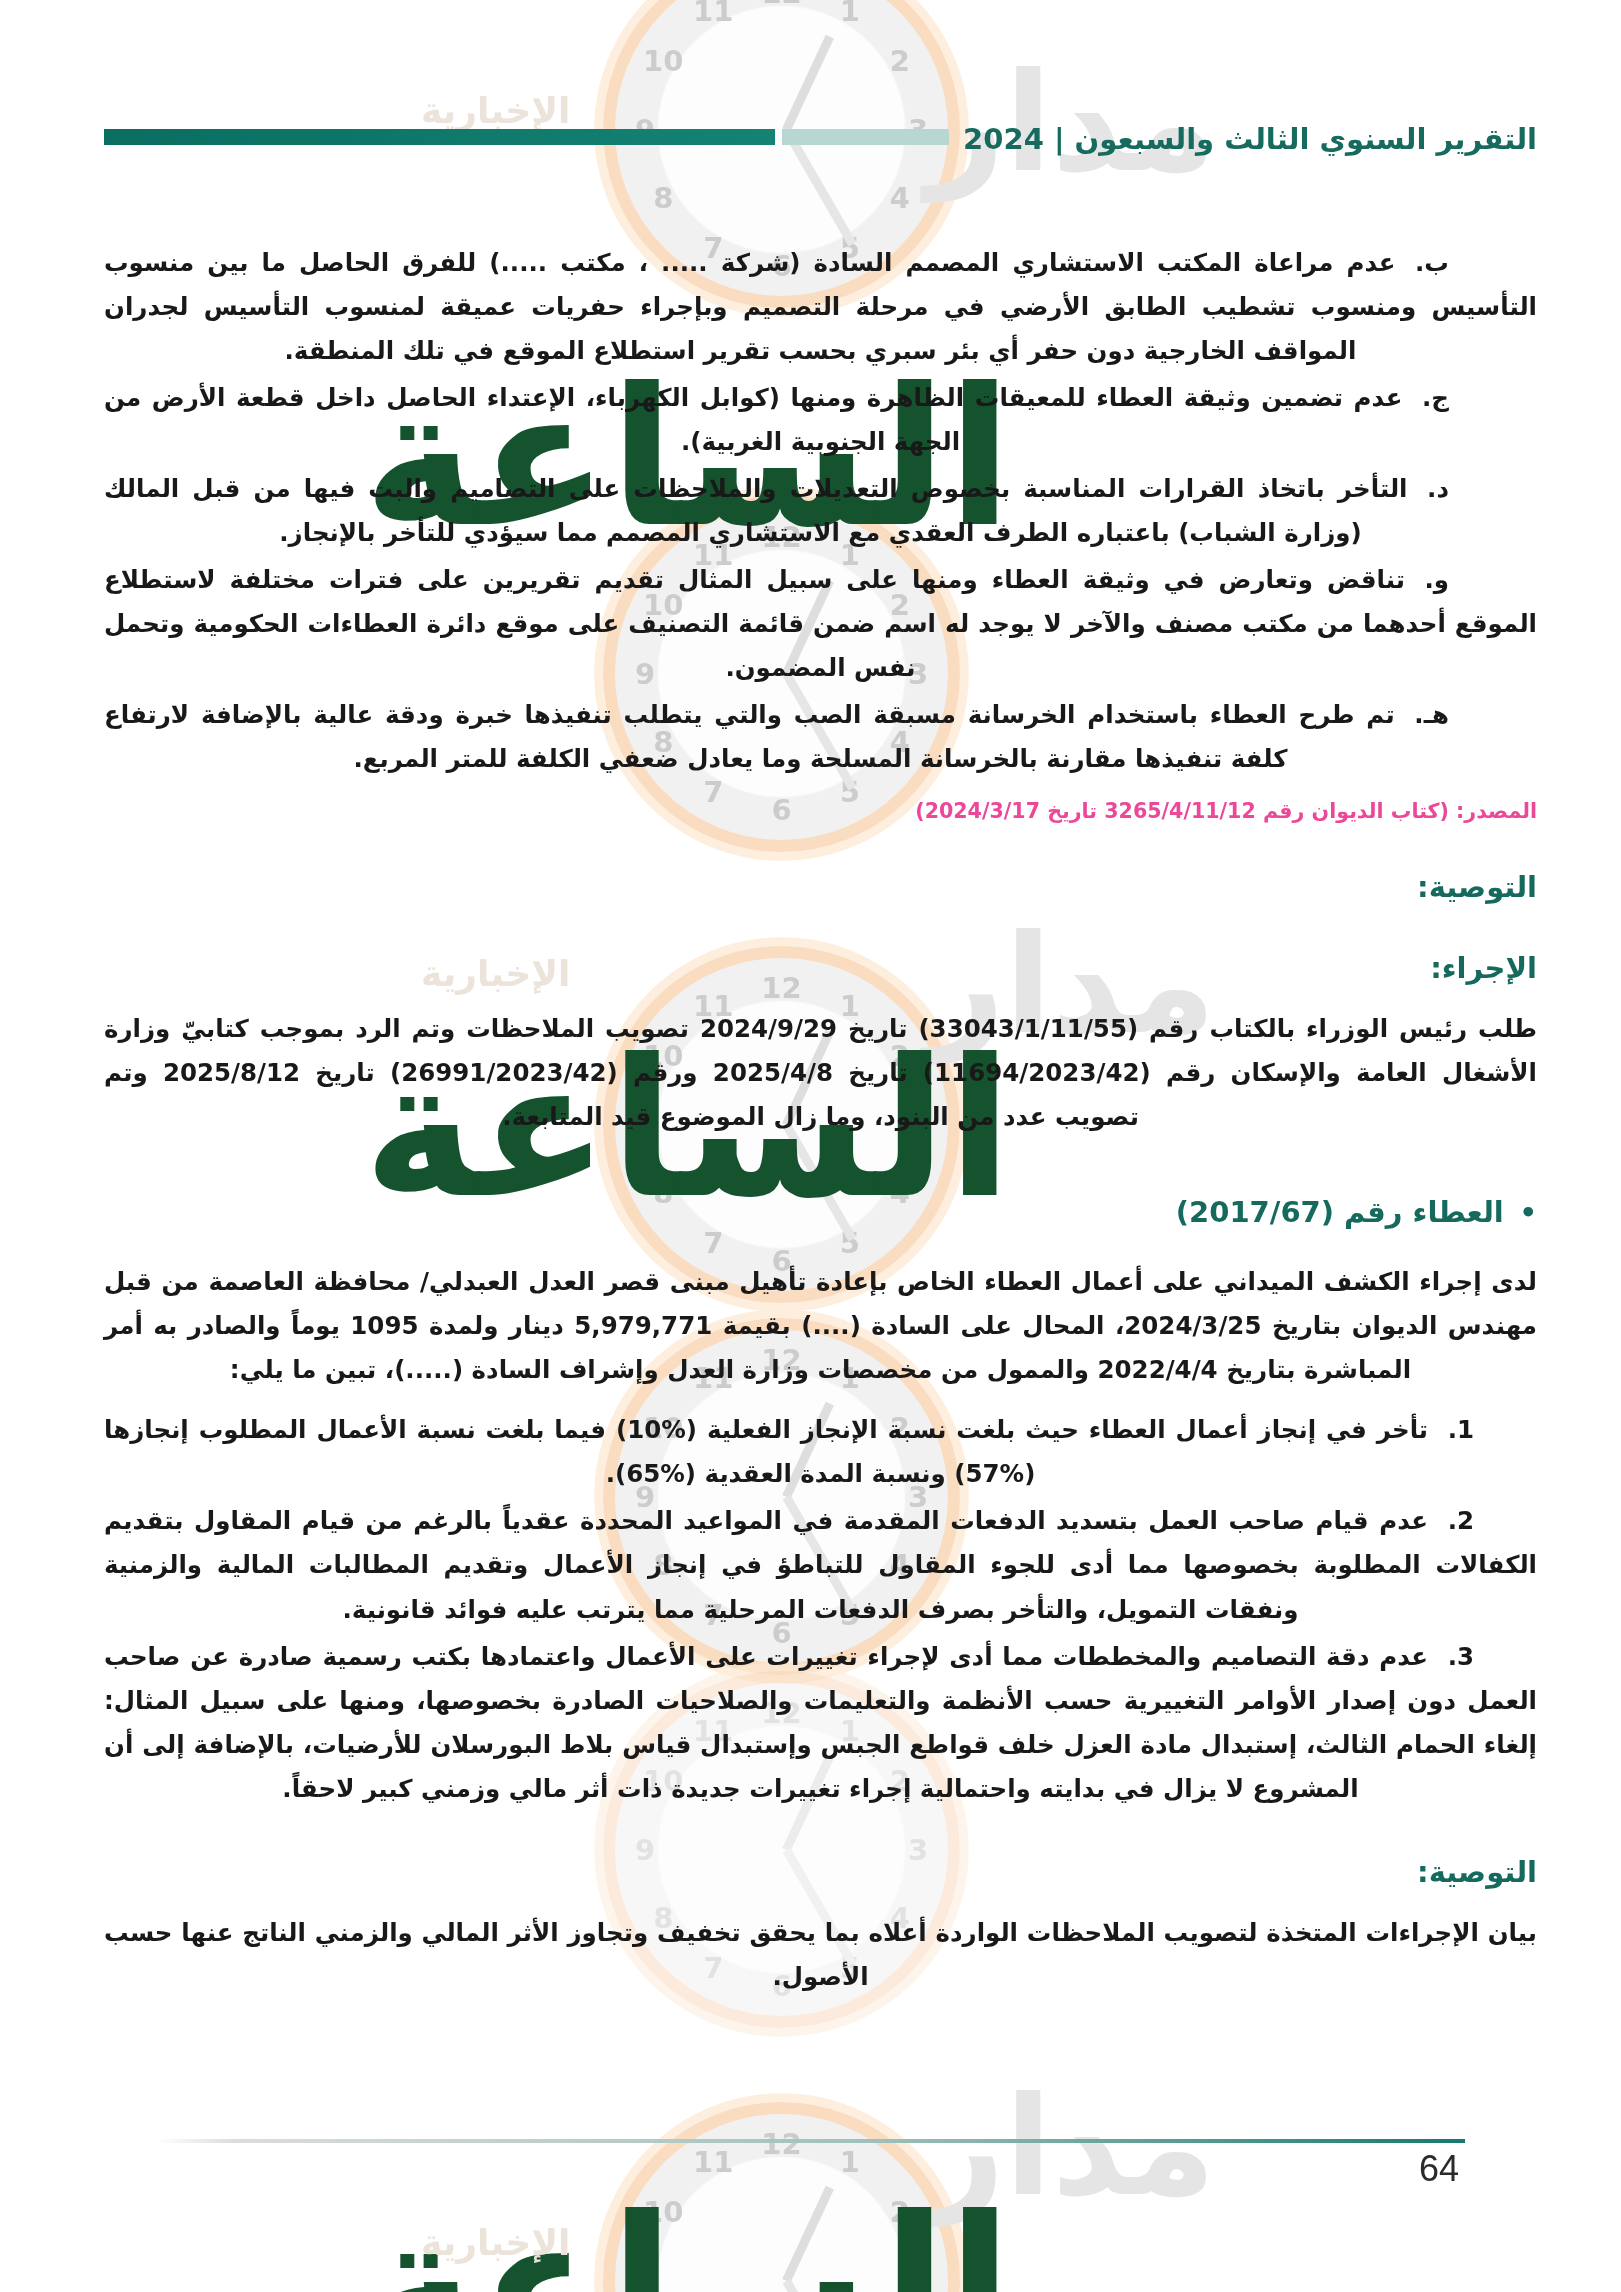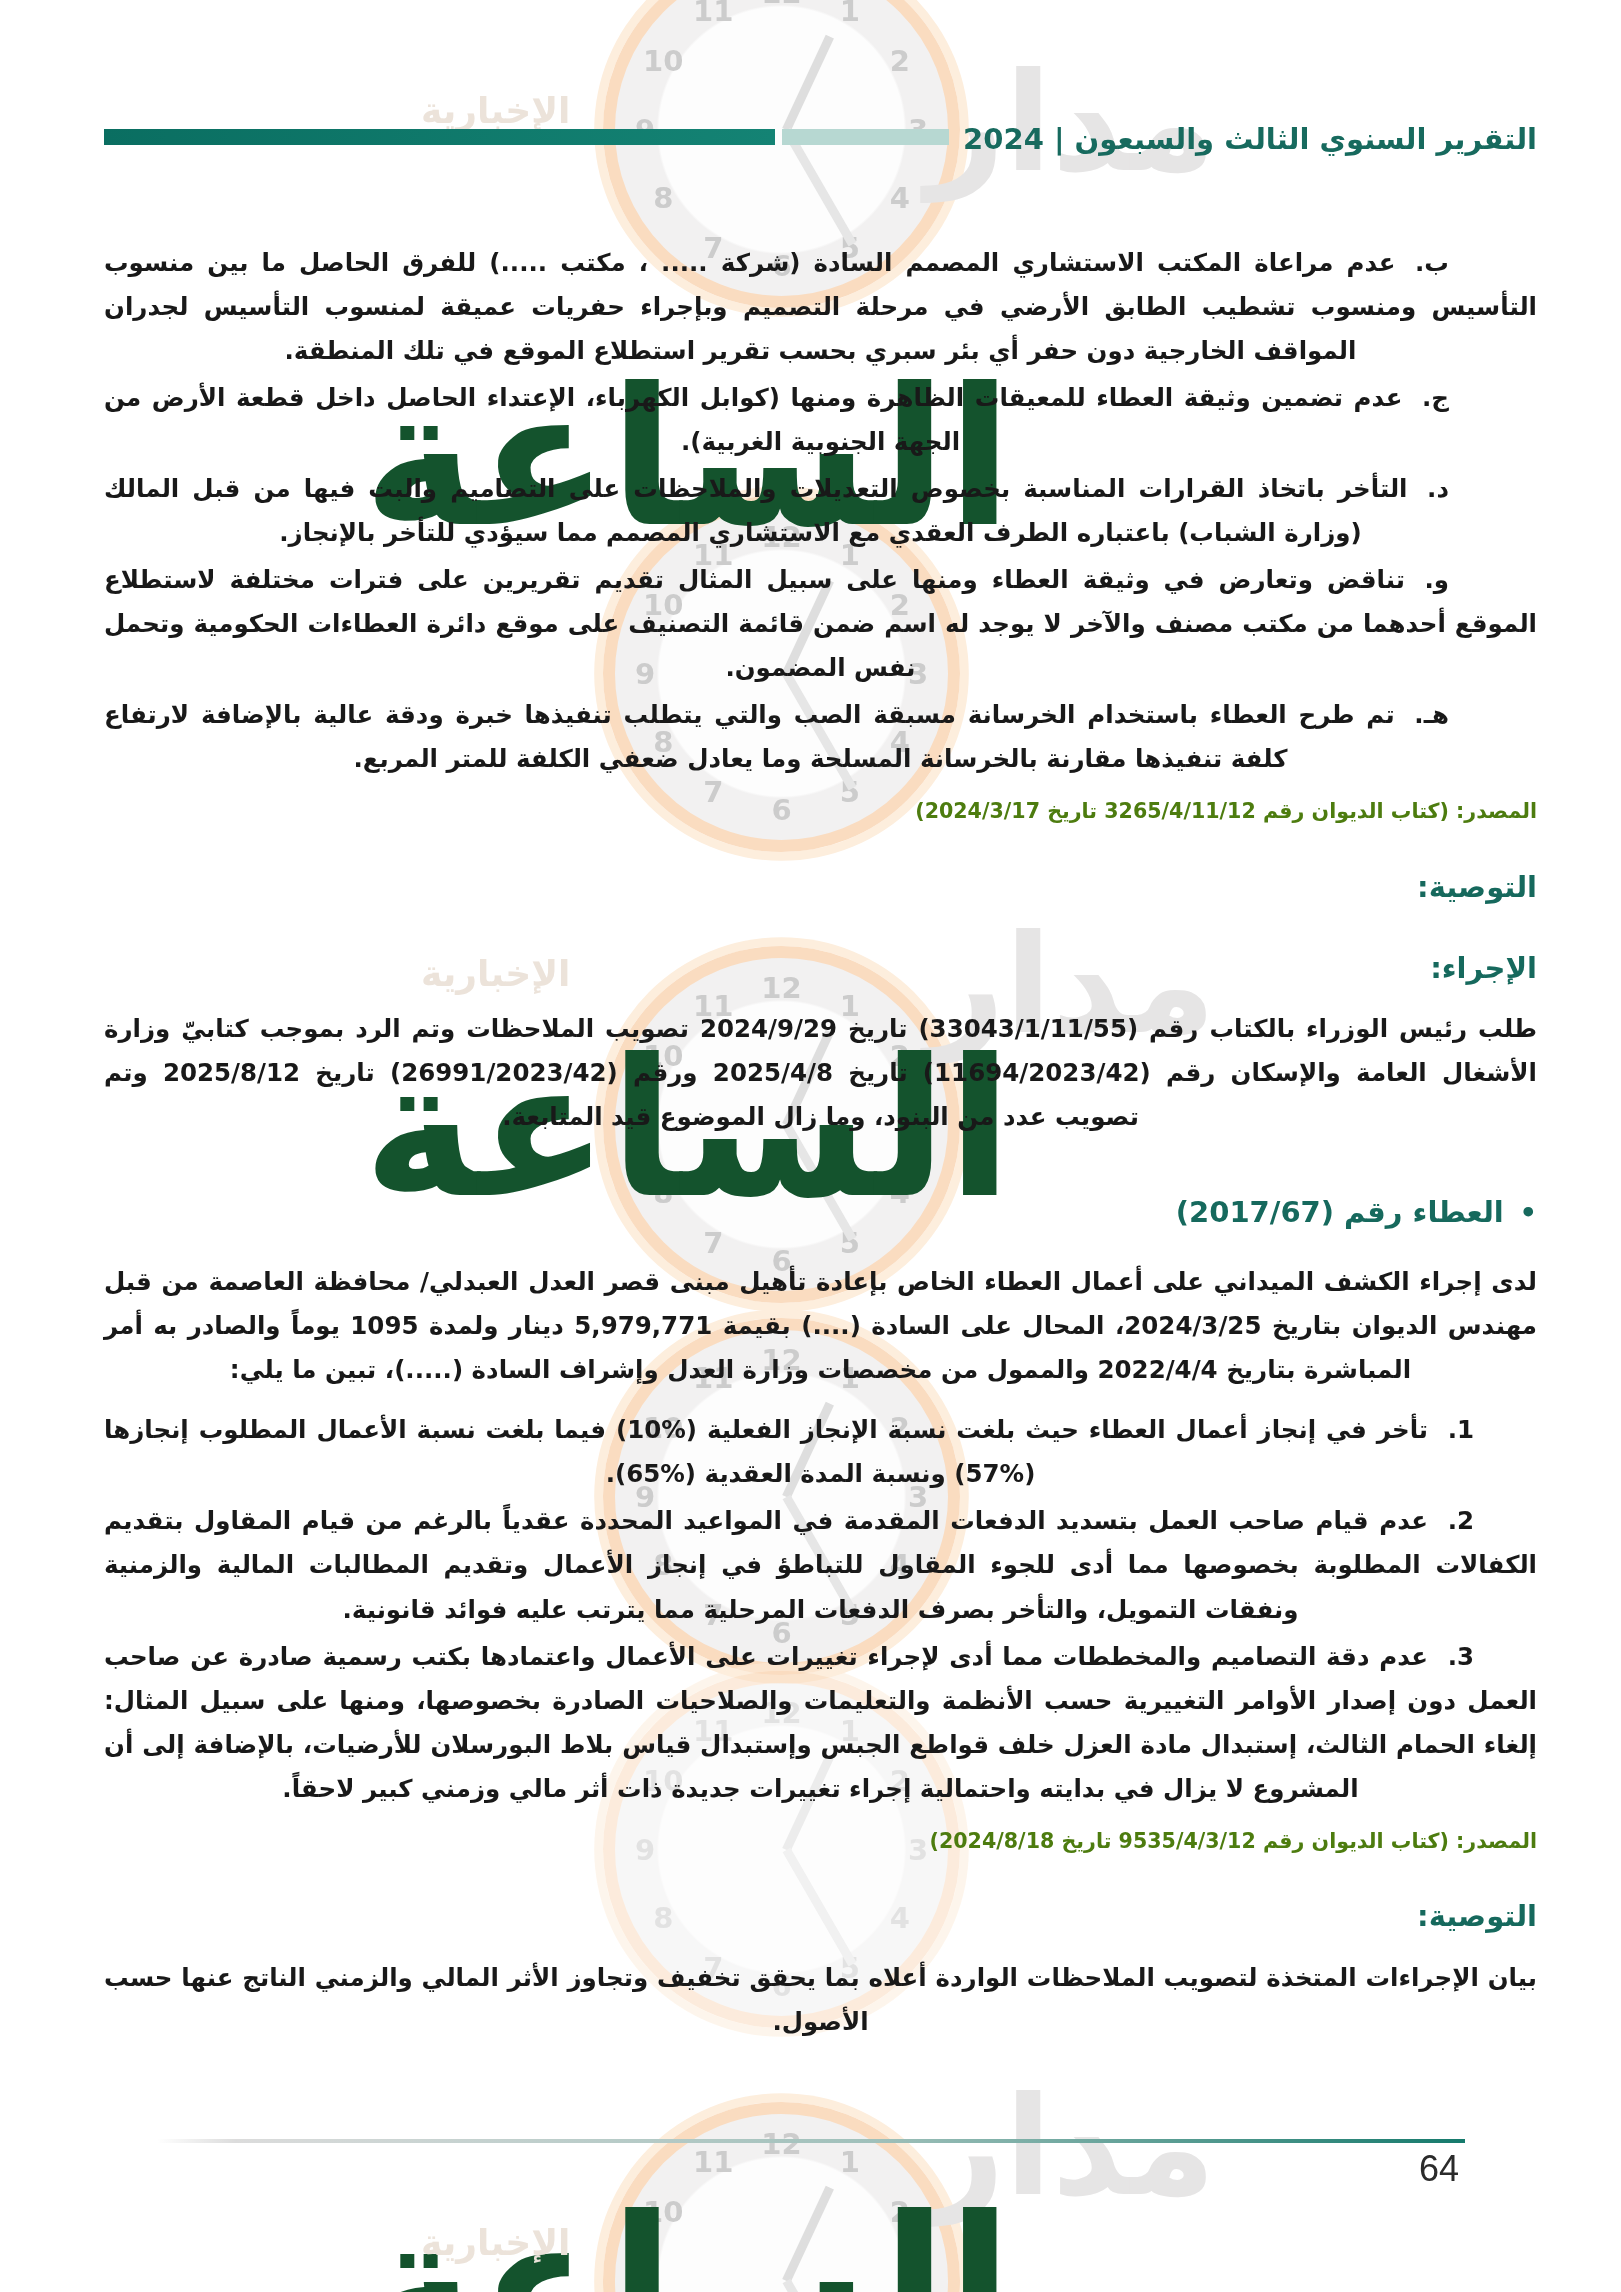--- a/index.html
+++ b/index.html
@@ -36,21 +36,21 @@
   .page-title{color:#176a5e;font-size:29px;font-weight:700;white-space:nowrap;margin-left:13.7px;line-height:1.2;}
   .bar-light{width:167px;height:16.7px;background:#b7d8d2;margin-left:7.8px;margin-bottom:4.9px;}
   .bar-dark{flex:1;height:16.7px;background:linear-gradient(90deg,#0a6e61,#148374);margin-bottom:4.9px;}
   
   .content{position:relative;z-index:1;padding:0 84px 0 104px;margin-top:84px;
     font-size:24.5px;font-weight:700;line-height:1.8;}
   .jt{text-align:justify;text-align-last:center;}
   .obs-item{text-indent:88px;margin-bottom:2.9px;}
   .find-item{text-indent:63px;margin-bottom:2.9px;}
   .marker{display:inline-block;text-indent:0;margin-left:19.6px;}
-  .source{font-size:20.6px;color:#4d7c0f;font-weight:700;margin-top:15.7px;line-height:1.4;}
+  .source{font-size:20.6px;color:#ec4899;font-weight:700;margin-top:15.7px;line-height:1.4;}
   .sec-head{color:#16695d;font-size:29px;font-weight:700;margin-top:43px;line-height:1.3;}
   .sec-body{margin-top:19.6px;}
   .tender-head{display:flex;align-items:baseline;color:#16695d;font-size:29px;font-weight:700;margin-top:47px;}
   .bullet{margin-left:15.7px;font-size:27.4px;}
   .tender-intro{margin-top:21.6px;}
   .findings{margin-top:16px;}
   
   .footer-line{position:absolute;z-index:1;top:2139px;left:157px;width:1308px;height:3.9px;
     background:linear-gradient(90deg,rgba(220,220,220,0) 0%,#dcdcdc 6%,#9fc0ba 55%,#157a6c 100%);}
   .page-num{position:absolute;z-index:1;top:2148px;left:1419px;font-family:"Liberation Sans",sans-serif;
@@ -199,21 +199,20 @@
         <span class="marker">1.</span><span>تأخر في إنجاز أعمال العطاء حيث بلغت نسبة الإنجاز الفعلية (%10) فيما بلغت نسبة الأعمال المطلوب إنجازها (%57) ونسبة المدة العقدية (%65).</span>
       </div>
       <div class="find-item jt">
         <span class="marker">2.</span><span>عدم قيام صاحب العمل بتسديد الدفعات المقدمة في المواعيد المحددة عقدياً بالرغم من قيام المقاول بتقديم الكفالات المطلوبة بخصوصها مما أدى للجوء المقاول للتباطؤ في إنجاز الأعمال وتقديم المطالبات المالية والزمنية ونفقات التمويل، والتأخر بصرف الدفعات المرحلية مما يترتب عليه فوائد قانونية.</span>
       </div>
       <div class="find-item jt">
         <span class="marker">3.</span><span>عدم دقة التصاميم والمخططات مما أدى لإجراء تغييرات على الأعمال واعتمادها بكتب رسمية صادرة عن صاحب العمل دون إصدار الأوامر التغييرية حسب الأنظمة والتعليمات والصلاحيات الصادرة بخصوصها، ومنها على سبيل المثال: إلغاء الحمام الثالث، إستبدال مادة العزل خلف قواطع الجبس وإستبدال قياس بلاط البورسلان للأرضيات، بالإضافة إلى أن المشروع لا يزال في بدايته واحتمالية إجراء تغييرات جديدة ذات أثر مالي وزمني كبير لاحقاً.</span>
       </div>
     </div>
 
-    <div class="source">المصدر: (كتاب الديوان رقم 9535/4/3/12 تاريخ 2024/8/18)</div>
 
     <div class="sec-head">التوصية:</div>
     <div class="sec-body jt">بيان الإجراءات المتخذة لتصويب الملاحظات الواردة أعلاه بما يحقق تخفيف وتجاوز الأثر المالي والزمني الناتج عنها حسب الأصول.</div>
 
   </main>
 
   <div class="footer-line"></div>
   <div class="page-num">64</div>
 
 </div>

